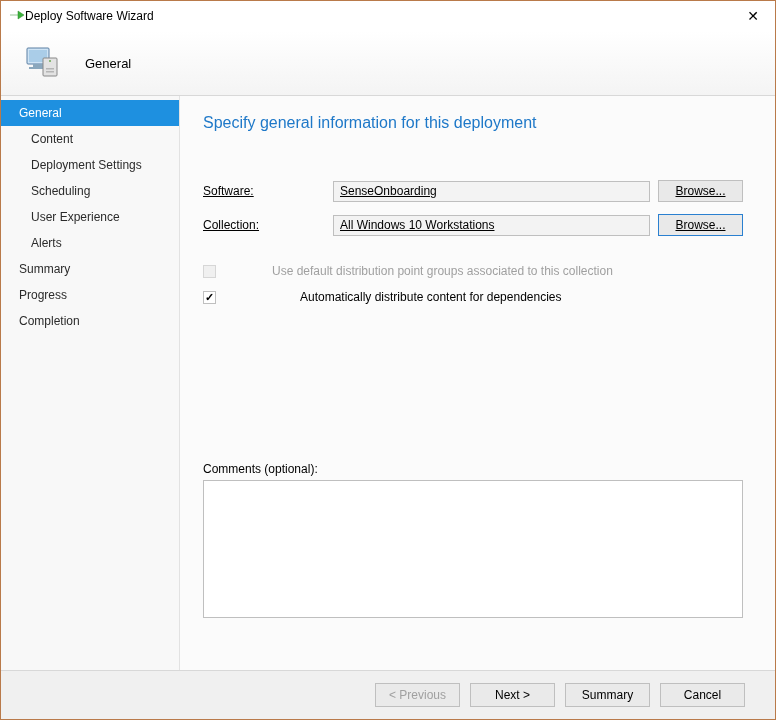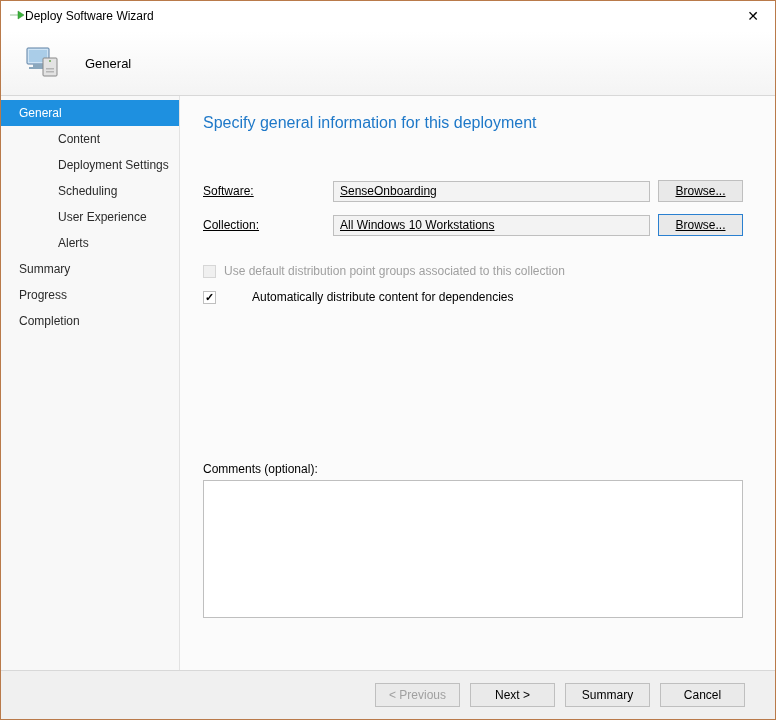--- a/index.html
+++ b/index.html
@@ -74,21 +74,20 @@
     }
     .sidebar-item {
       padding: 4px 0 4px 18px;
       color: #2b2b2b;
       cursor: pointer;
       font-size: 12px;
       line-height: 1.5;
     }
     .sidebar-item.child {
       padding-left: 30px;
-      margin-left: 27px;
     }
     .sidebar-item.selected {
       background: #1e90e0;
       color: #fff;
     }
     .main {
       flex: 1;
       background: #fbfbfb;
       border-left: 1px solid #e2e2e2;
       padding: 18px 32px 0 23px;
@@ -163,20 +162,21 @@
     .cb.checked::after {
       content: "✓";
       font-size: 11px;
       line-height: 1;
       color: #000;
       font-weight: bold;
     }
     .cb-label {
       font-size: 12px;
       color: #000;
+      margin-left: 48px;
     }
     .cb-label.disabled {
       color: #a0a0a0;
     }
     .comments-label {
       margin-top: 150px;
       font-size: 12px;
       color: #000;
       margin-bottom: 4px;
     }

